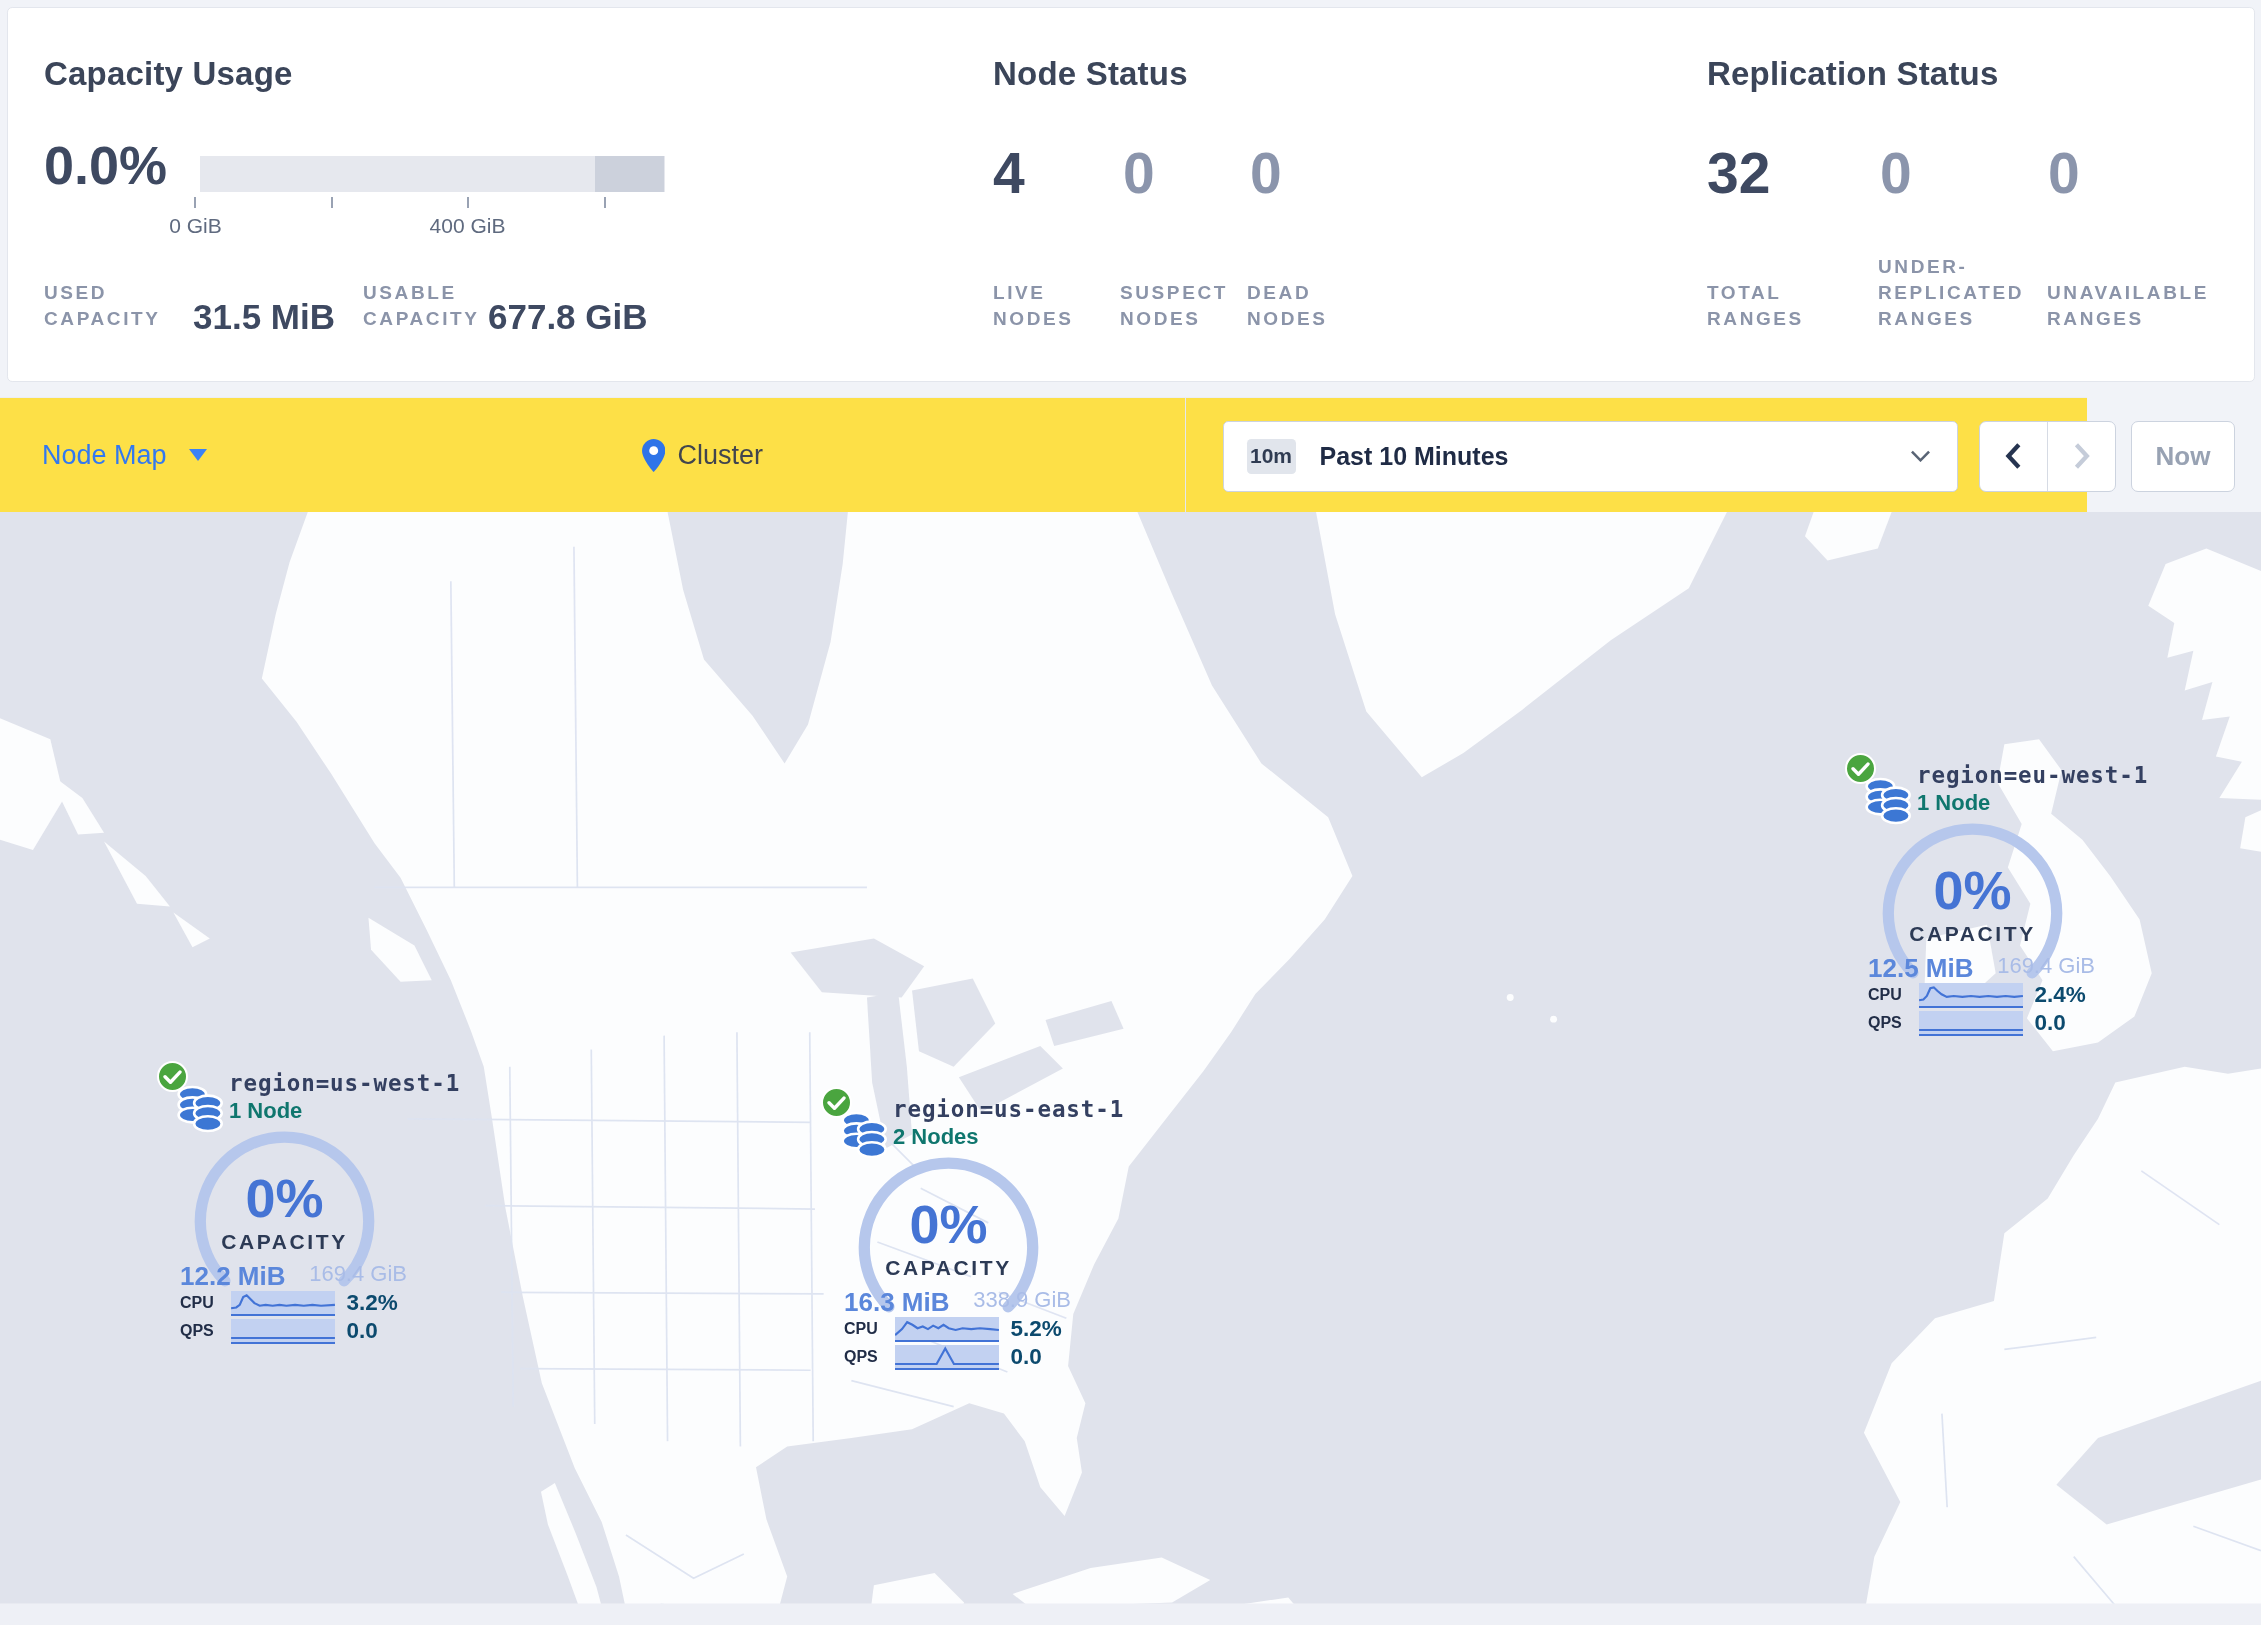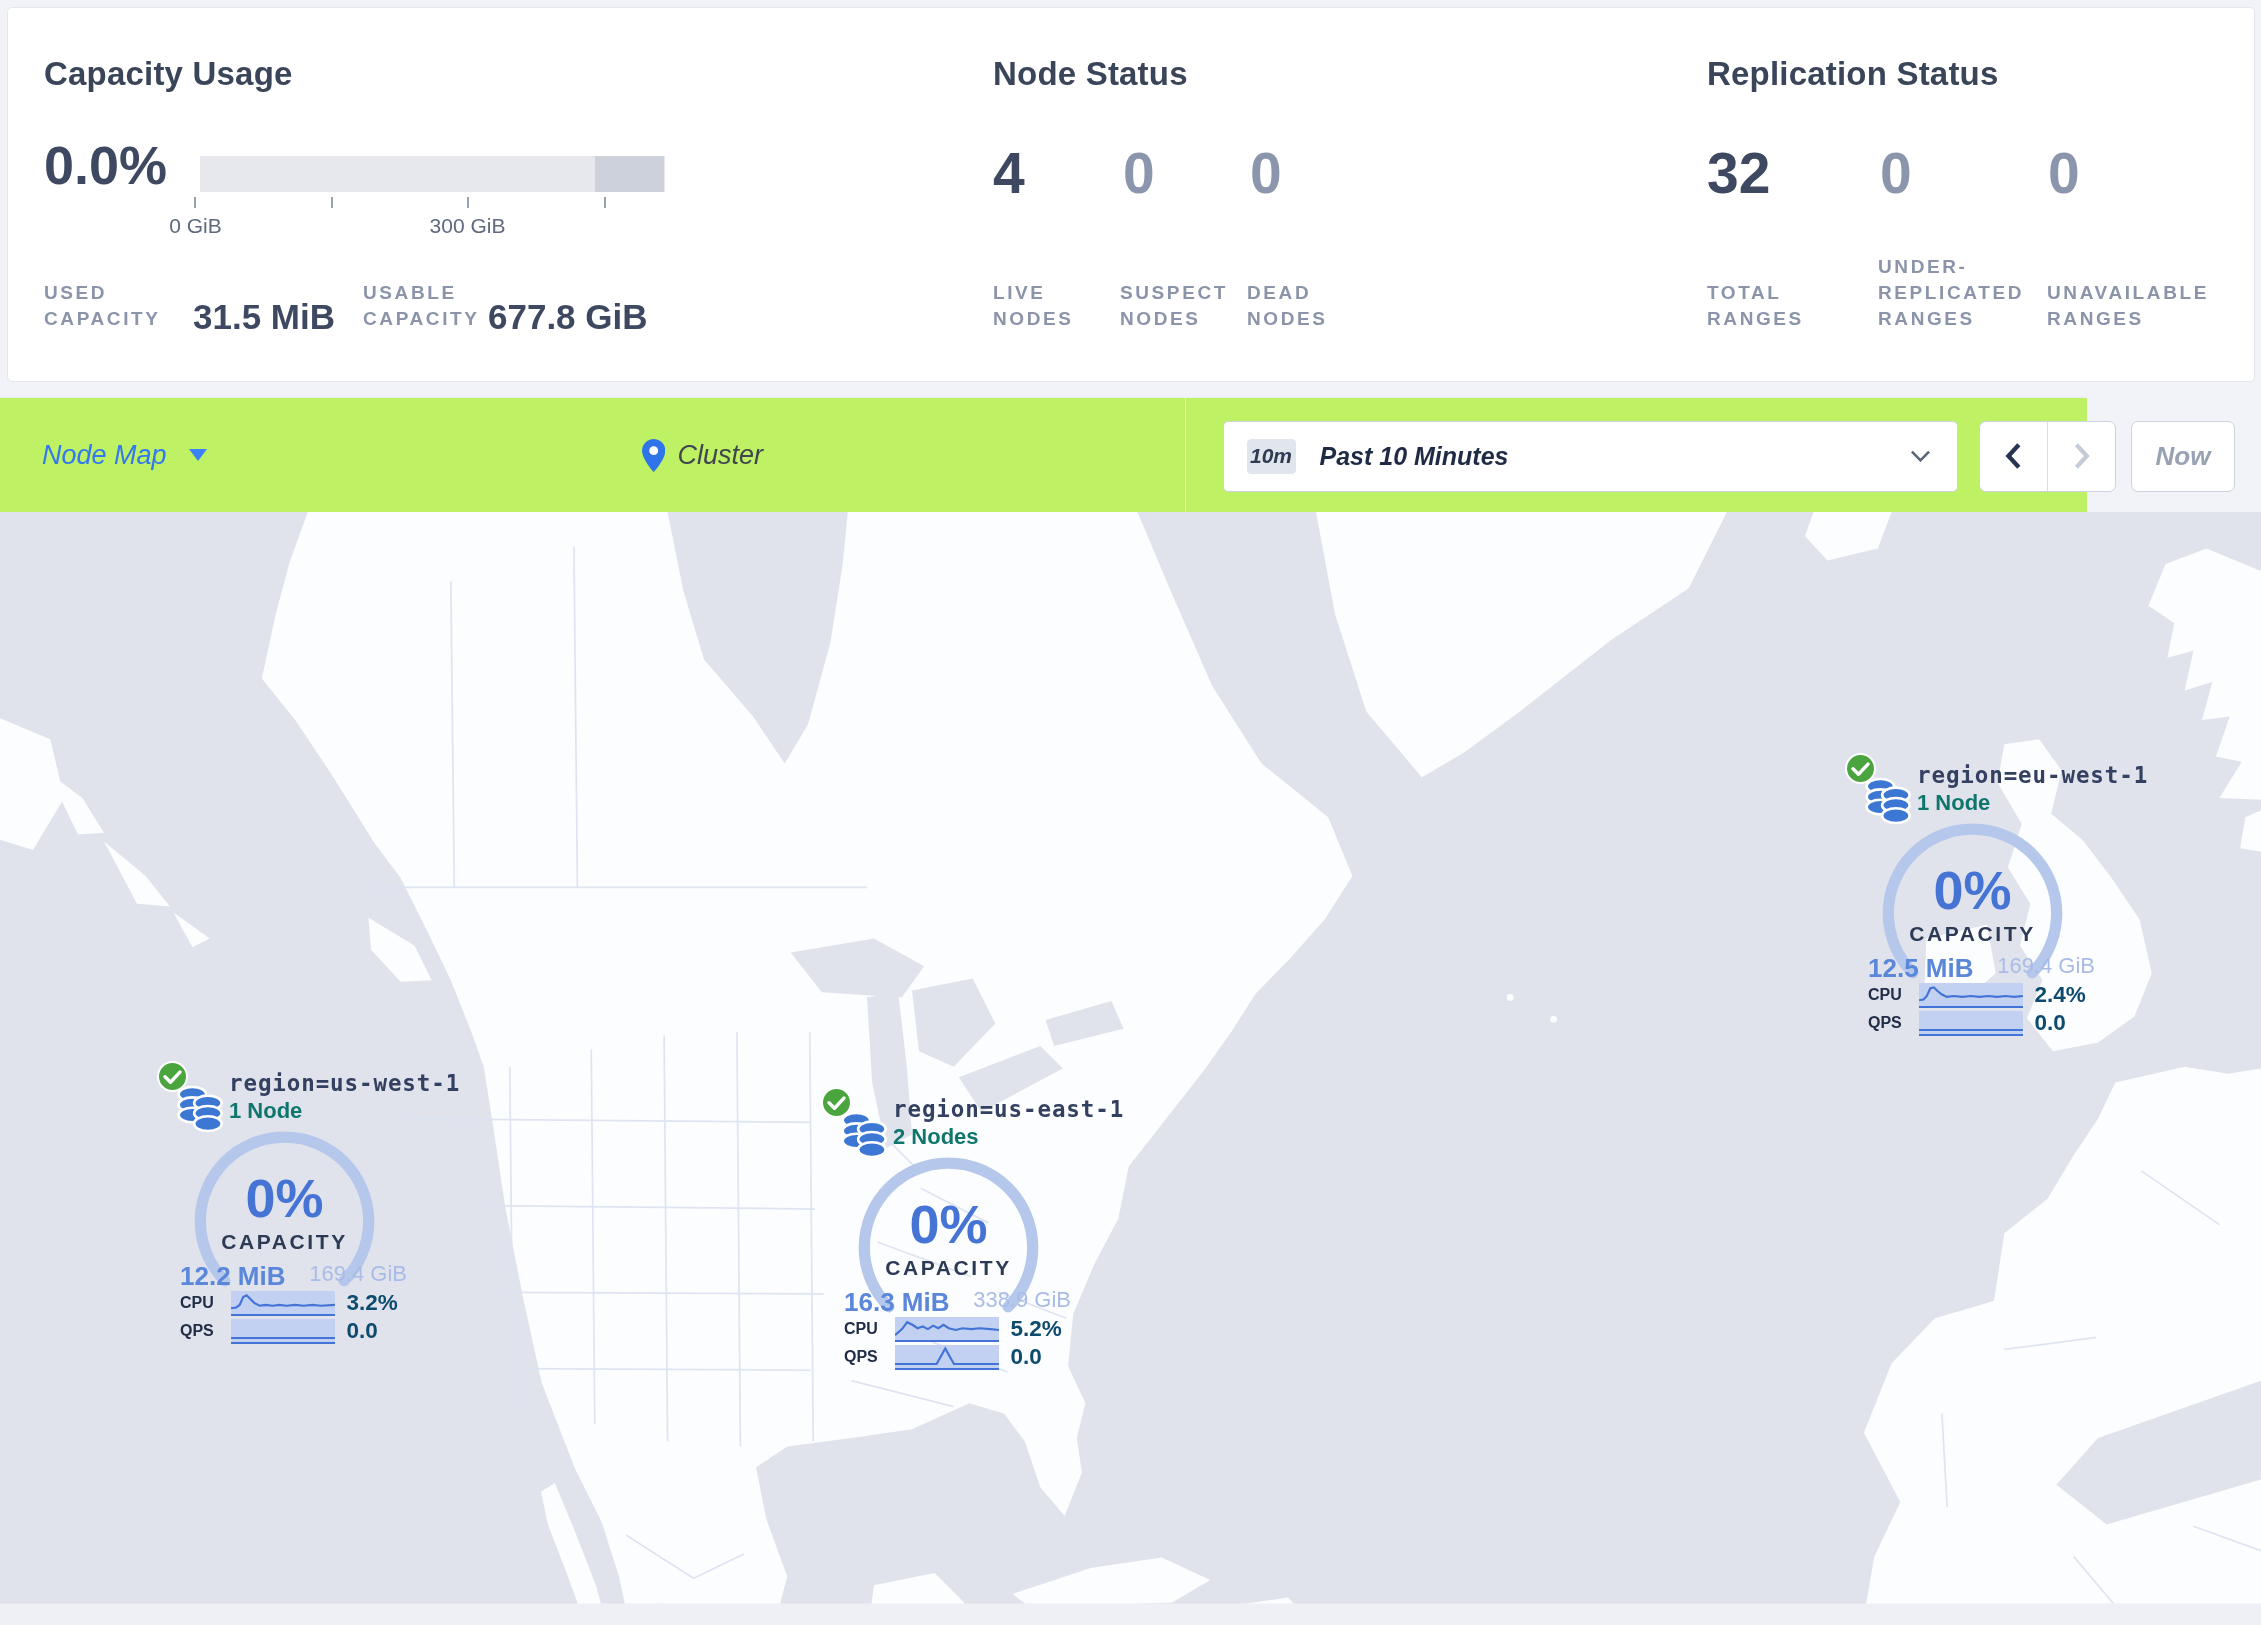--- a/index.html
+++ b/index.html
@@ -14,22 +14,22 @@
   .big-num.dim{color:#8b95ac;}
   .stat-label{position:absolute;font-size:19px;font-weight:700;color:#8b94a9;letter-spacing:2.6px;line-height:26px;}
   .stat-value{position:absolute;font-size:35px;font-weight:700;color:#3e4961;line-height:1;}
 
   .bar-track{position:absolute;left:192px;top:148px;width:465px;height:36px;background:#e6e8ee;}
   .bar-tail{position:absolute;left:395px;top:0;width:69px;height:36px;background:#ccd1dc;}
   .tick{position:absolute;top:189px;width:1.7px;height:11.3px;background:#99a2b3;}
   .tick-label{position:absolute;top:206px;width:139px;text-align:center;font-size:21px;color:#5f6a7f;}
 
   
-  .toolbar{position:absolute;left:0;top:397px;width:2087px;height:114px;background:#bef264;
-           border-top:0.9px solid #eceef3;border-bottom:0.9px solid #dfe3ea;font-style:italic;}
+  .toolbar{position:absolute;left:0;top:397px;width:2087px;height:114px;background:#fde047;
+           border-top:0.9px solid #eceef3;border-bottom:0.9px solid #dfe3ea;}
   .view-select{position:absolute;left:42px;top:0;height:114px;display:flex;align-items:center;gap:22.5px;cursor:pointer;}
   .view-select .vs-label{font-size:27px;color:#3279f0;}
   .vs-caret{width:0;height:0;border-left:9.5px solid transparent;border-right:9.5px solid transparent;
             border-top:12px solid #3b82f6;}
   .crumb{position:absolute;left:642px;top:0;height:114px;display:flex;align-items:center;gap:12px;}
   .crumb-label{font-size:27px;color:#41454e;}
   .tb-divider{position:absolute;left:1185px;top:0;height:114px;width:0.9px;background:#e5e8ef;}
   .time-box{position:absolute;left:1223px;top:22.5px;width:733px;height:69px;border:0.9px solid #ccd3df;
             border-radius:5.2px;background:#fff;display:flex;align-items:center;cursor:pointer;}
   .time-badge{margin-left:22.5px;width:49px;height:35px;background:#e1e5ec;border-radius:4.3px;
@@ -79,21 +79,21 @@
     <div class="sec-title" style="left:36px;top:47px;">Capacity Usage</div>
     <div class="big-num" style="left:36px;top:130px;font-size:54px;">0.0%</div>
     <div class="bar-track">
       <div class="bar-tail"></div>
     </div>
     <div class="tick" style="left:186px;"></div>
     <div class="tick" style="left:323px;"></div>
     <div class="tick" style="left:459px;"></div>
     <div class="tick" style="left:596px;"></div>
     <div class="tick-label" style="left:118px;">0 GiB</div>
-    <div class="tick-label" style="left:390px;">300 GiB</div>
+    <div class="tick-label" style="left:390px;">400 GiB</div>
 
     <div class="stat-label" style="left:36px;top:272px;">
       <span>USED</span><br><span>CAPACITY</span>
     </div>
     <div class="stat-value" style="left:185px;top:291px;">31.5 MiB</div>
     <div class="stat-label" style="left:355px;top:272px;">
       <span>USABLE</span><br><span>CAPACITY</span>
     </div>
     <div class="stat-value" style="left:480px;top:291px;">677.8 GiB</div>
 

